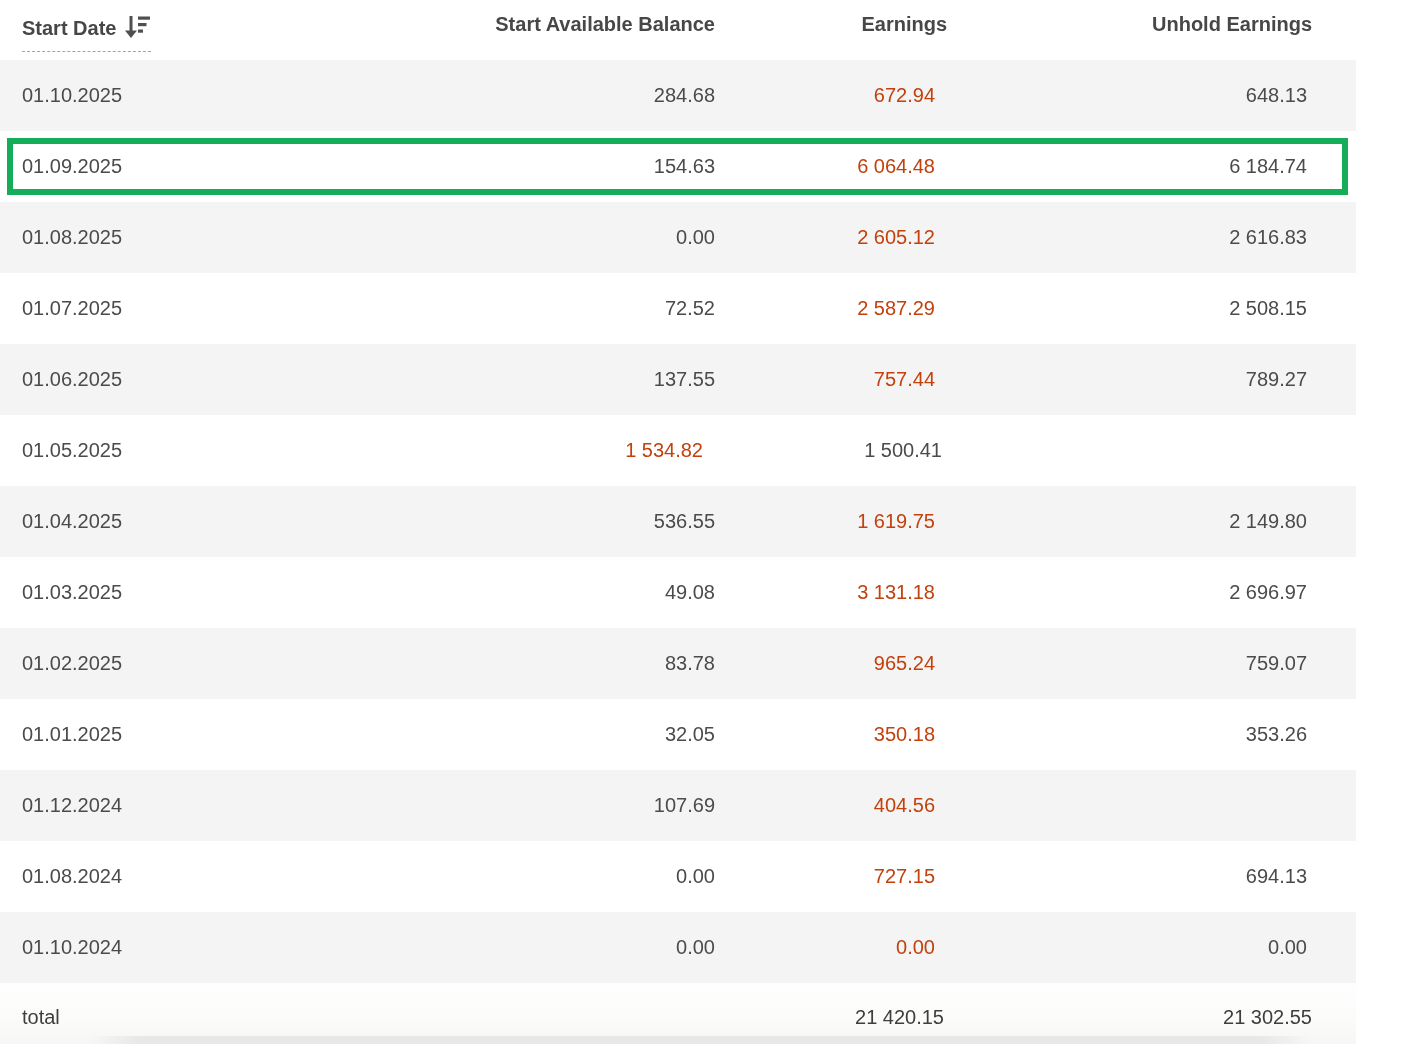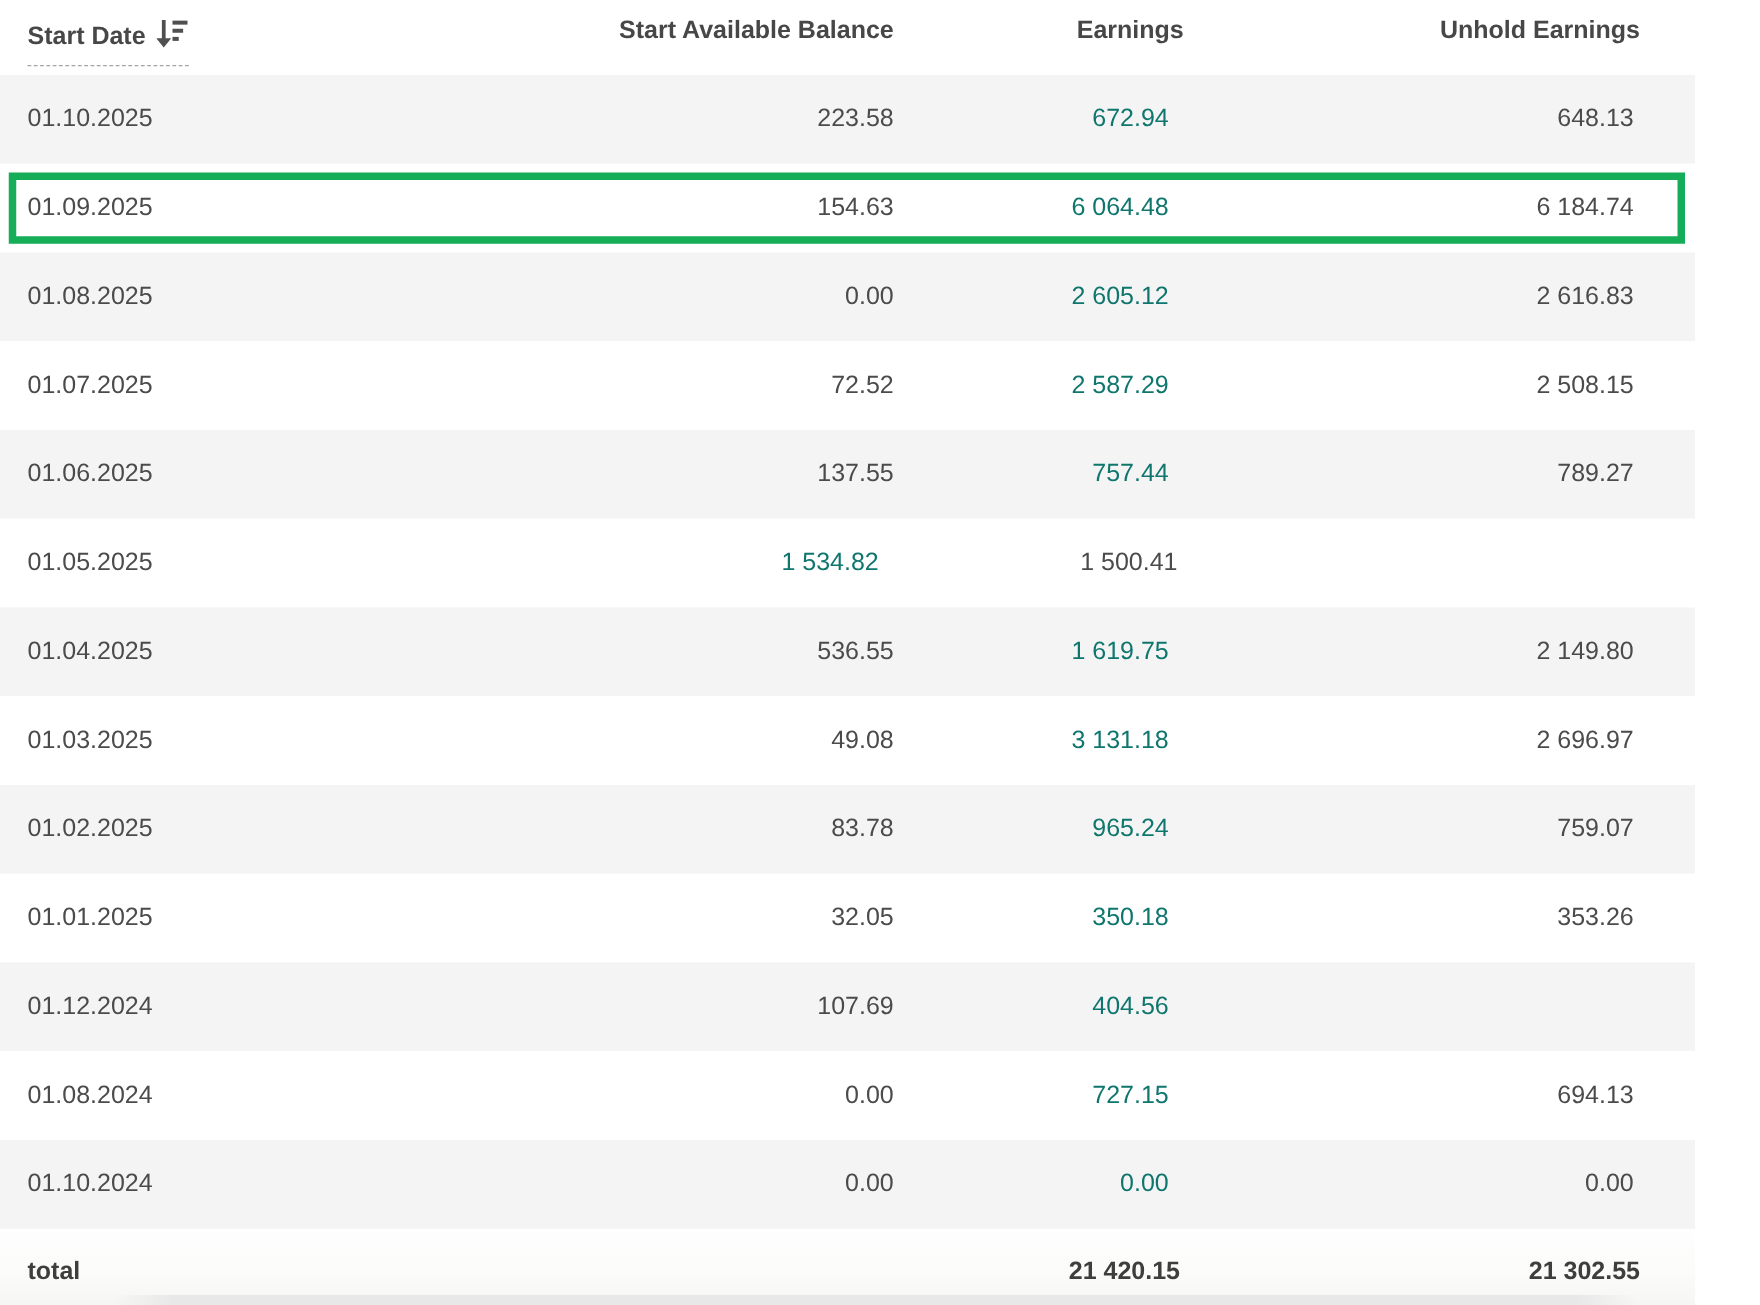--- a/index.html
+++ b/index.html
@@ -49,31 +49,31 @@
   .row.highlighted { background: #ffffff; }
   .highlight-outline {
     display: none;
     position: absolute;
     top: 7px; bottom: 7px; left: 7px; right: 8px;
     border: 6px solid #16ad58;
     pointer-events: none;
   }
   .row.highlighted .highlight-outline { display: block; }
   .cell-earnings a {
-    color: #0f766e;
+    color: #c2410c;
     text-decoration: none;
     cursor: pointer;
   }
   .pad-e { padding-right: 12px; }   
   .pad-u { padding-right: 5px; }    
   
   .total-row {
     height: 61px;
     padding-top: 8px;
-    font-weight: bold;
+    font-weight: normal;
     color: #3e3e3e;
     background: linear-gradient(180deg, #fefefe 0%, #fbfbfa 60%, #f6f6f5 100%);
   }
   .total-label { font-size: 20px; }
   .total-earnings { padding-right: 3px; }
   
   .bottom-bar {
     position: absolute;
     left: 90px;
     bottom: 0;
@@ -106,21 +106,21 @@
       </span>
     </div>
     <div class="col-num">Start Available Balance</div>
     <div class="col-num">Earnings</div>
     <div class="col-num">Unhold Earnings</div>
   </div>
 
   <div id="rows">
   <div class="grid-row row">
     <div class="cell-date">01.10.2025</div>
-    <div class="col-num cell-balance">223.58</div>
+    <div class="col-num cell-balance">284.68</div>
     <div class="col-num cell-earnings pad-e">
       <a>672.94</a>
     </div>
     <div class="col-num cell-unhold pad-u">648.13</div>
 
   </div>
 
   <div class="grid-row row highlighted">
     <div class="cell-date">01.09.2025</div>
     <div class="col-num cell-balance">154.63</div>

